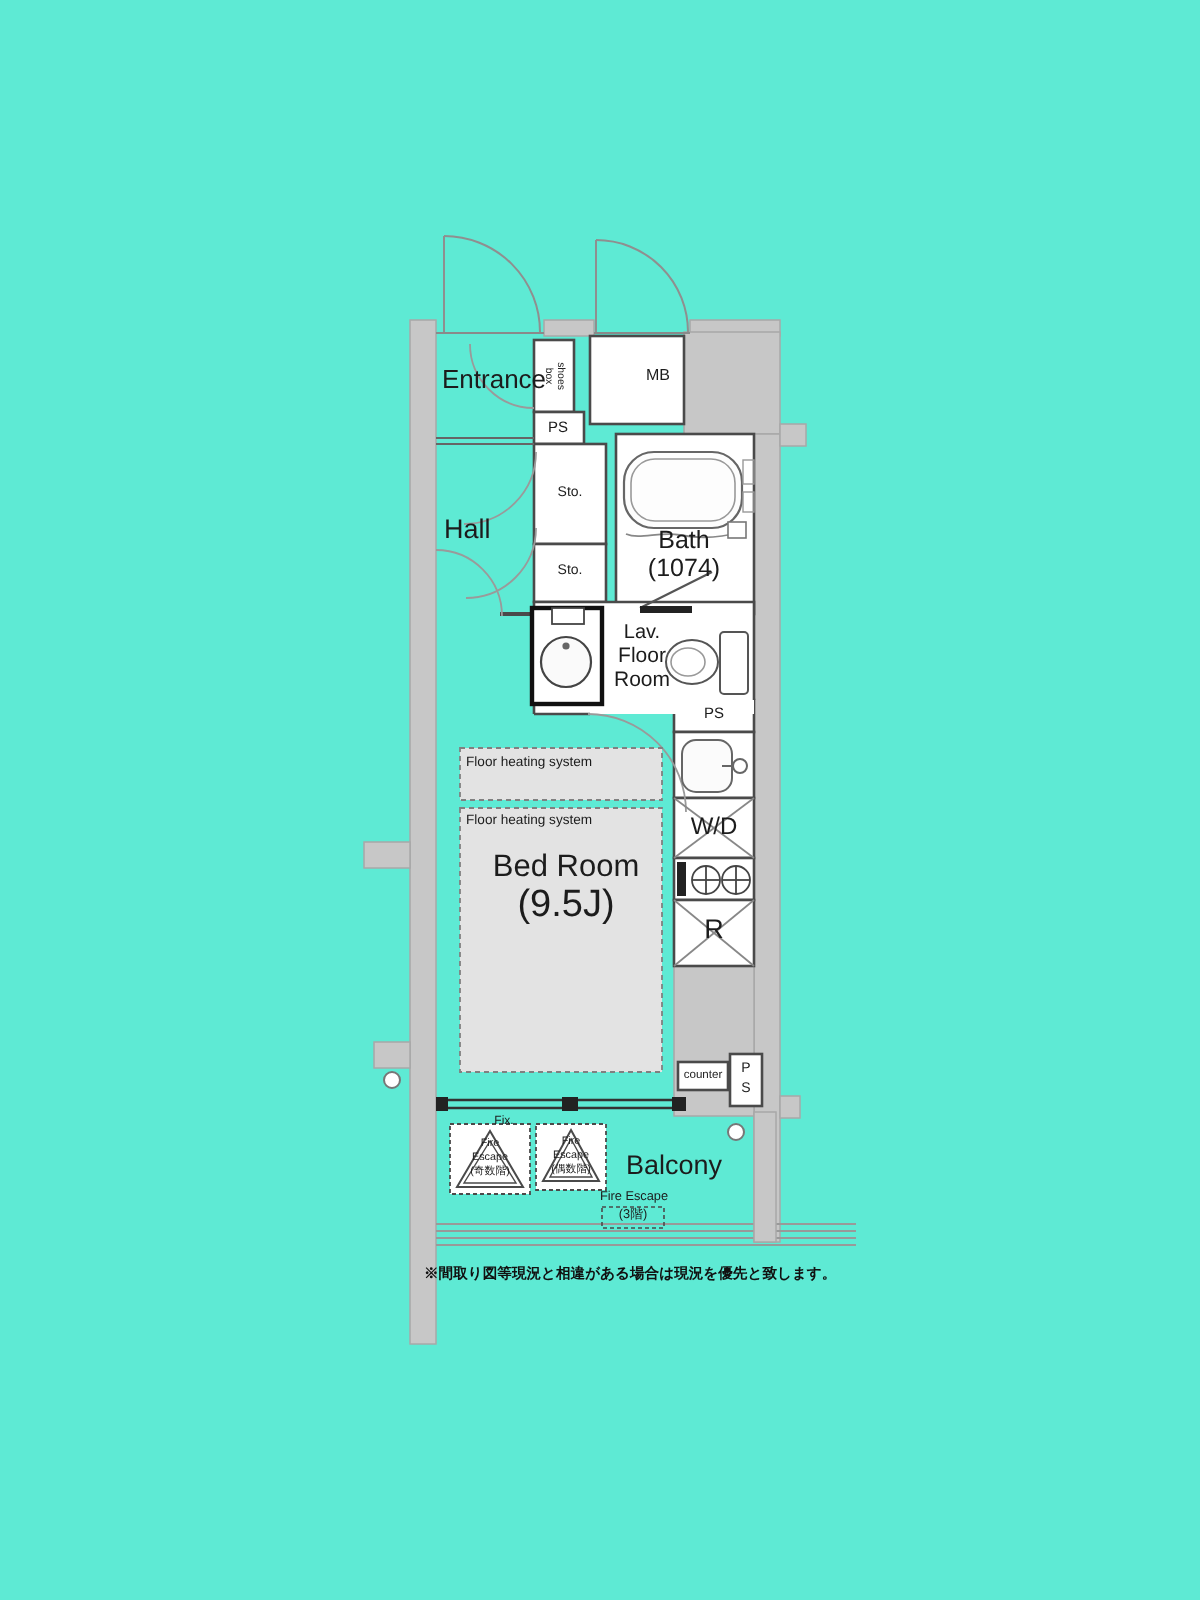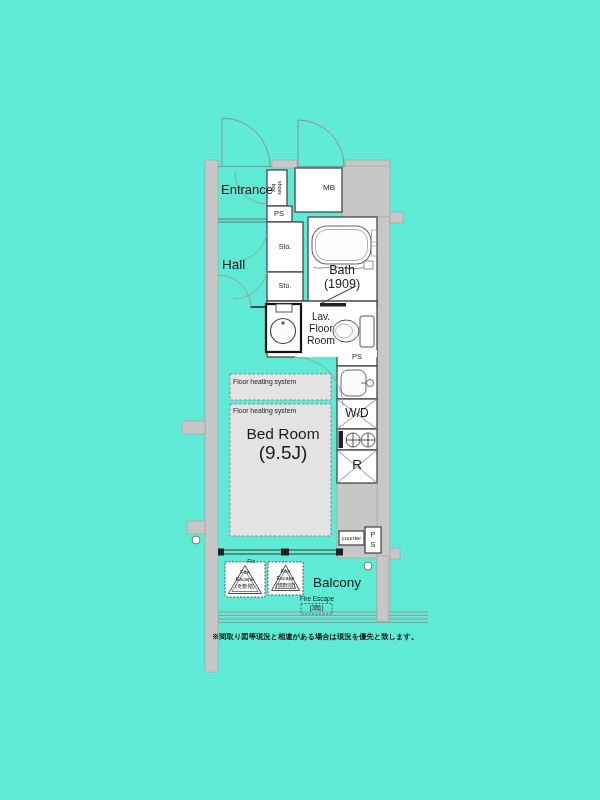--- a/index.html
+++ b/index.html
@@ -173,21 +173,21 @@
 <div class="lbl rot" style="left:277px;top:188px;font-size:5.2px;line-height:1.2;">
   <div>shoes</div>
   <div>box</div>
 </div>
 
 <div class="lbl c" style="left:279px;top:209.5px;font-size:7.5px;">PS</div>
 <div class="lbl c" style="left:285px;top:243px;font-size:7px;">Sto.</div>
 <div class="lbl c" style="left:285px;top:282px;font-size:7px;">Sto.</div>
 
 <div class="lbl c" style="left:342px;top:264px;font-size:12.5px;">Bath</div>
-<div class="lbl c" style="left:342px;top:277.5px;font-size:12.5px;">(1909)</div>
+<div class="lbl c" style="left:342px;top:277.5px;font-size:12.5px;">(1074)</div>
 
 <div class="lbl c" style="left:321px;top:311.5px;font-size:10px;">Lav.</div>
 <div class="lbl c" style="left:321px;top:323px;font-size:10.5px;">Floor</div>
 <div class="lbl c" style="left:321px;top:335px;font-size:10.5px;">Room</div>
 
 <div class="lbl c" style="left:357px;top:353px;font-size:7.5px;">PS</div>
 <div class="lbl c" style="left:357px;top:407px;font-size:12px;">W/D</div>
 <div class="lbl c" style="left:357px;top:458px;font-size:13.5px;">R</div>
 
 <div class="lbl" style="left:233px;top:378px;font-size:6.8px;">Floor heating system</div>

